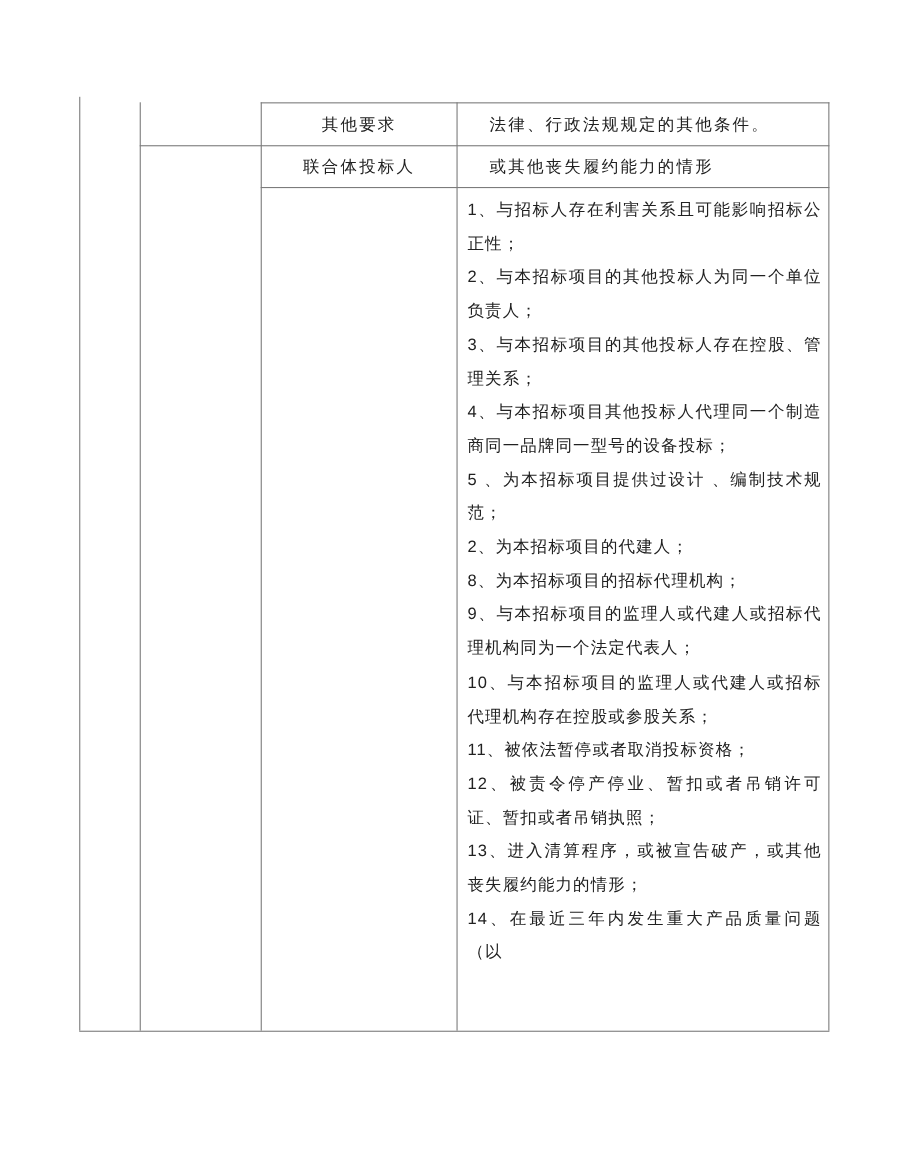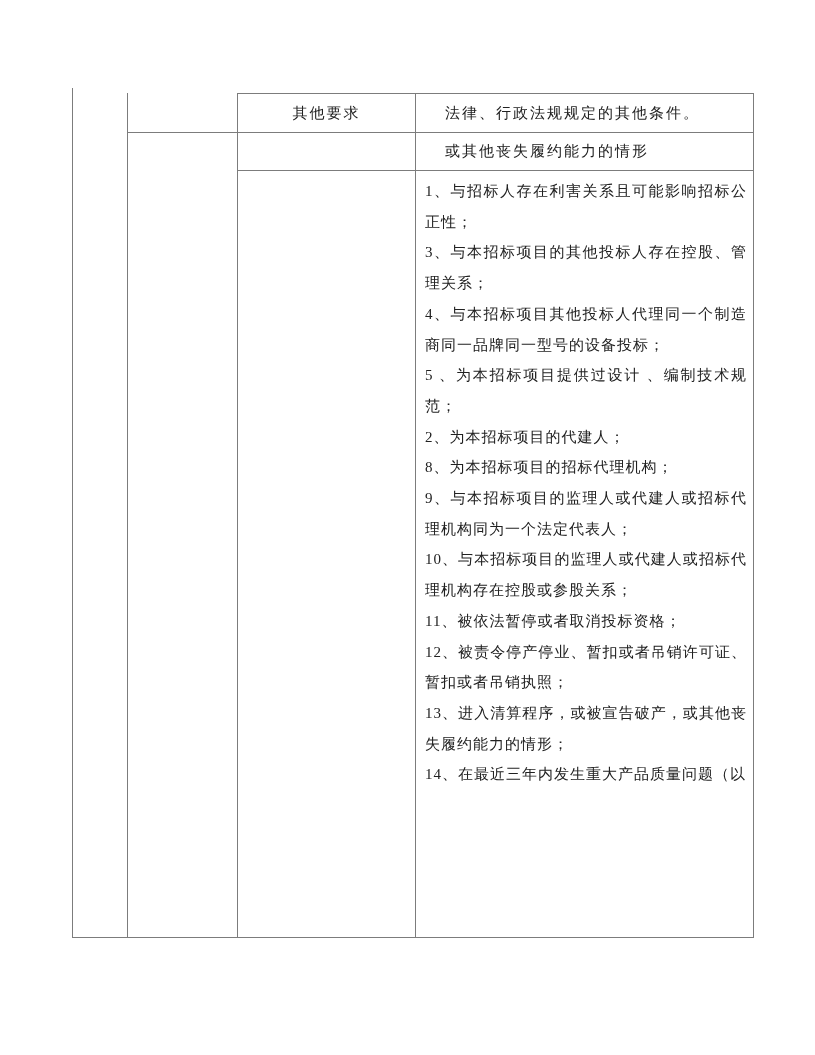--- a/index.html
+++ b/index.html
@@ -9,21 +9,21 @@
   }
   * { margin: 0; padding: 0; box-sizing: border-box; }
   html, body {
     background: var(--page-bg);
   }
   .page {
     position: relative;
     width: 815px;
     height: 1055px;
     background: var(--page-bg);
-    font-family: Liberation Serif, serif;
+    font-family: Liberation Sans, sans-serif;
     color: var(--text-color);
     overflow: hidden;
   }
   .vline {
     position: absolute;
     width: 1px;
     background: var(--border-color);
   }
   .hline {
     position: absolute;
@@ -81,24 +81,26 @@
   <div class="vline" style="left:753px; top:93px; height:844px;"></div>
 
   <div class="hline" style="top:93px;  left:237px; width:517px;"></div>
   <div class="hline" style="top:132px; left:127px; width:627px;"></div>
   <div class="hline" style="top:170px; left:237px; width:517px;"></div>
   <div class="hline" style="top:937px; left:72px;  width:682px;"></div>
 
   <div class="cell label-cell row1">其他要求</div>
   <div class="cell content-cell row1">法律、行政法规规定的其他条件。</div>
 
+  <div class="cell label-cell row2">联合体投标人</div>
   <div class="cell content-cell row2">或其他丧失履约能力的情形</div>
 
   <div class="cell items-cell row3">
       <div class="item-line">1、与招标人存在利害关系且可能影响招标公正性；</div>
+      <div class="item-line">2、与本招标项目的其他投标人为同一个单位负责人；</div>
       <div class="item-line">3、与本招标项目的其他投标人存在控股、管理关系；</div>
       <div class="item-line">4、与本招标项目其他投标人代理同一个制造商同一品牌同一型号的设备投标；</div>
       <div class="item-line">5 、为本招标项目提供过设计 、编制技术规范；</div>
       <div class="item-line">2、为本招标项目的代建人；</div>
       <div class="item-line">8、为本招标项目的招标代理机构；</div>
       <div class="item-line">9、与本招标项目的监理人或代建人或招标代理机构同为一个法定代表人；</div>
       <div class="item-line">10、与本招标项目的监理人或代建人或招标代理机构存在控股或参股关系；</div>
       <div class="item-line">11、被依法暂停或者取消投标资格；</div>
       <div class="item-line">12、被责令停产停业、暂扣或者吊销许可证、暂扣或者吊销执照；</div>
       <div class="item-line">13、进入清算程序，或被宣告破产，或其他丧失履约能力的情形；</div>

